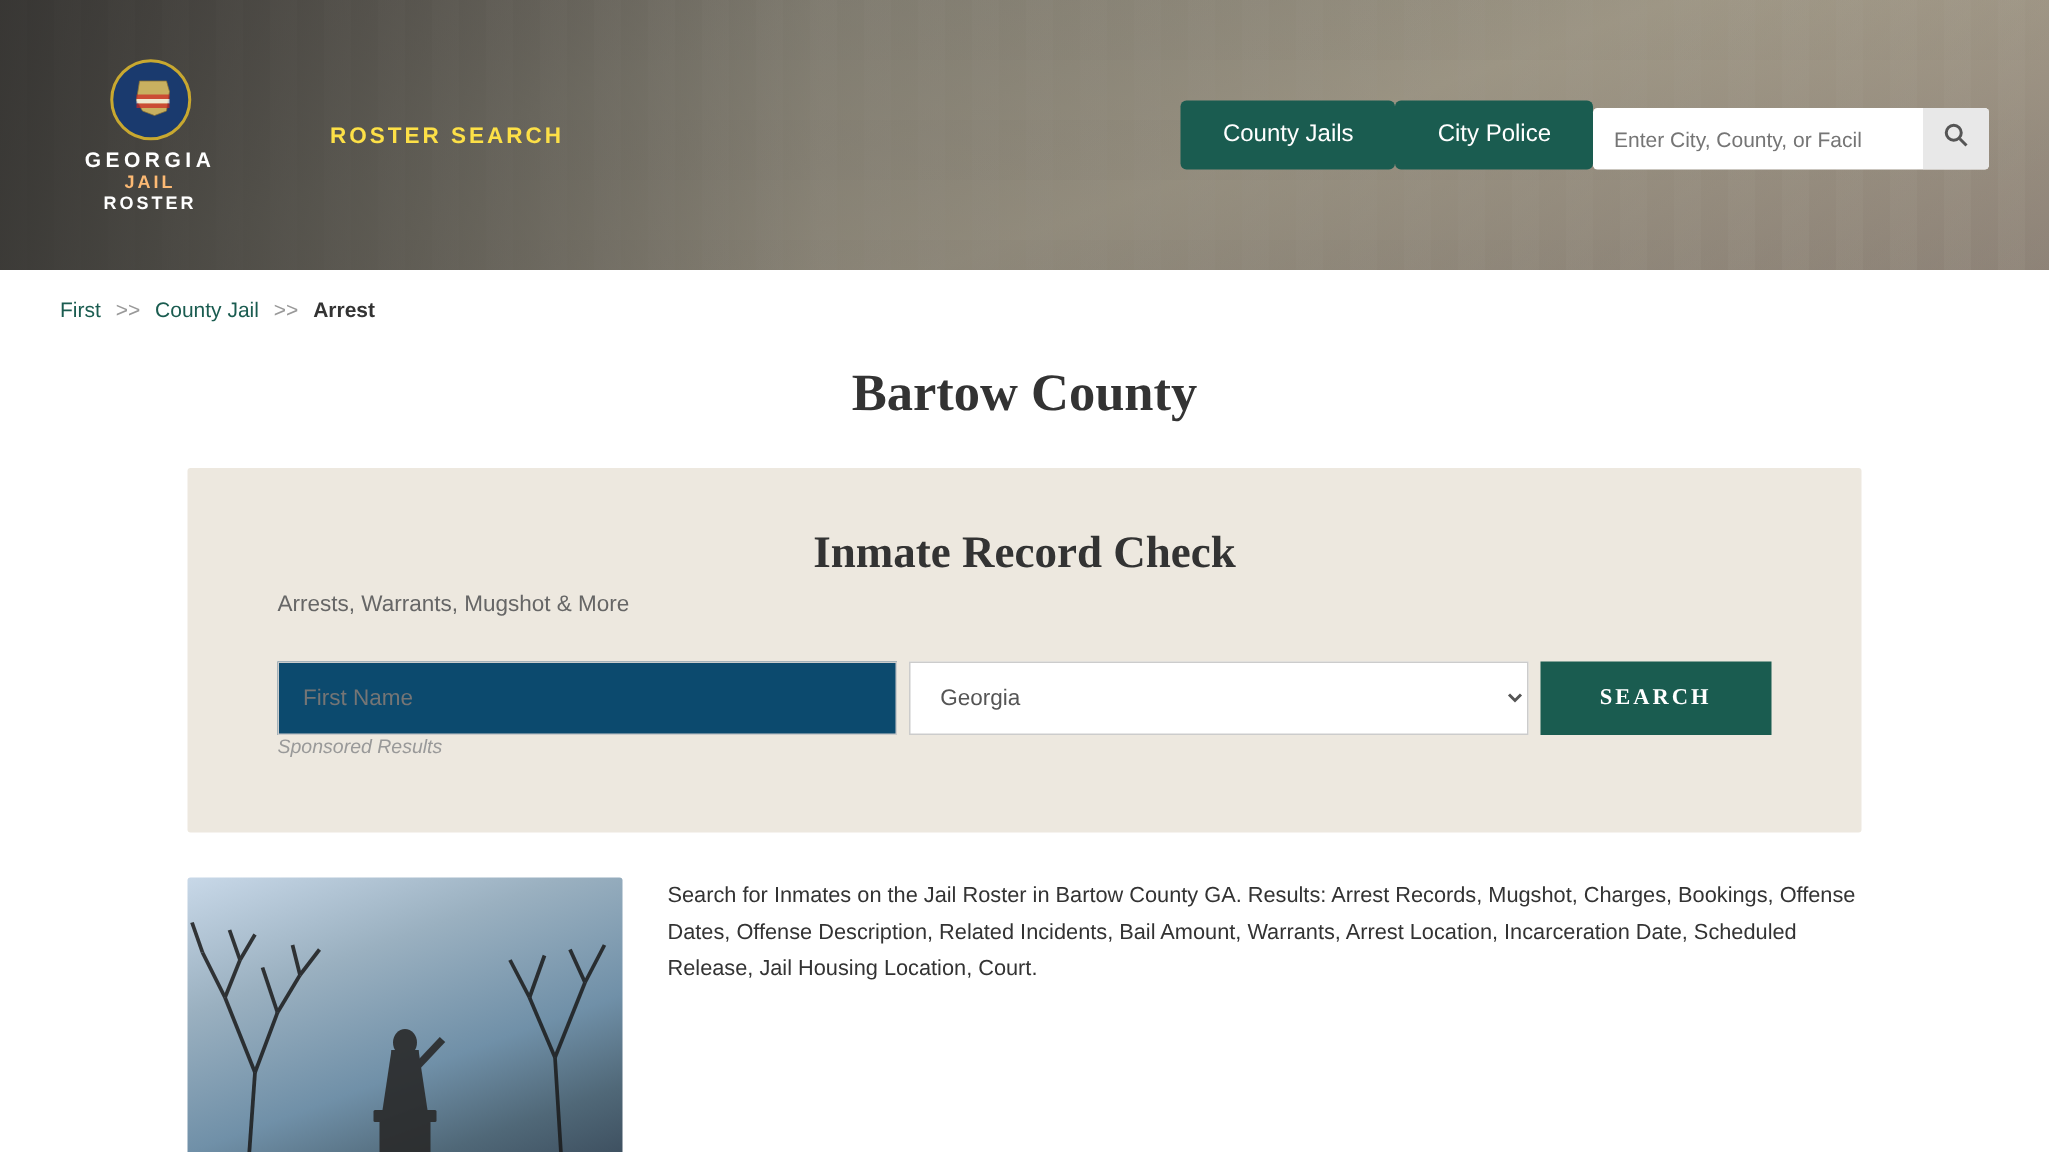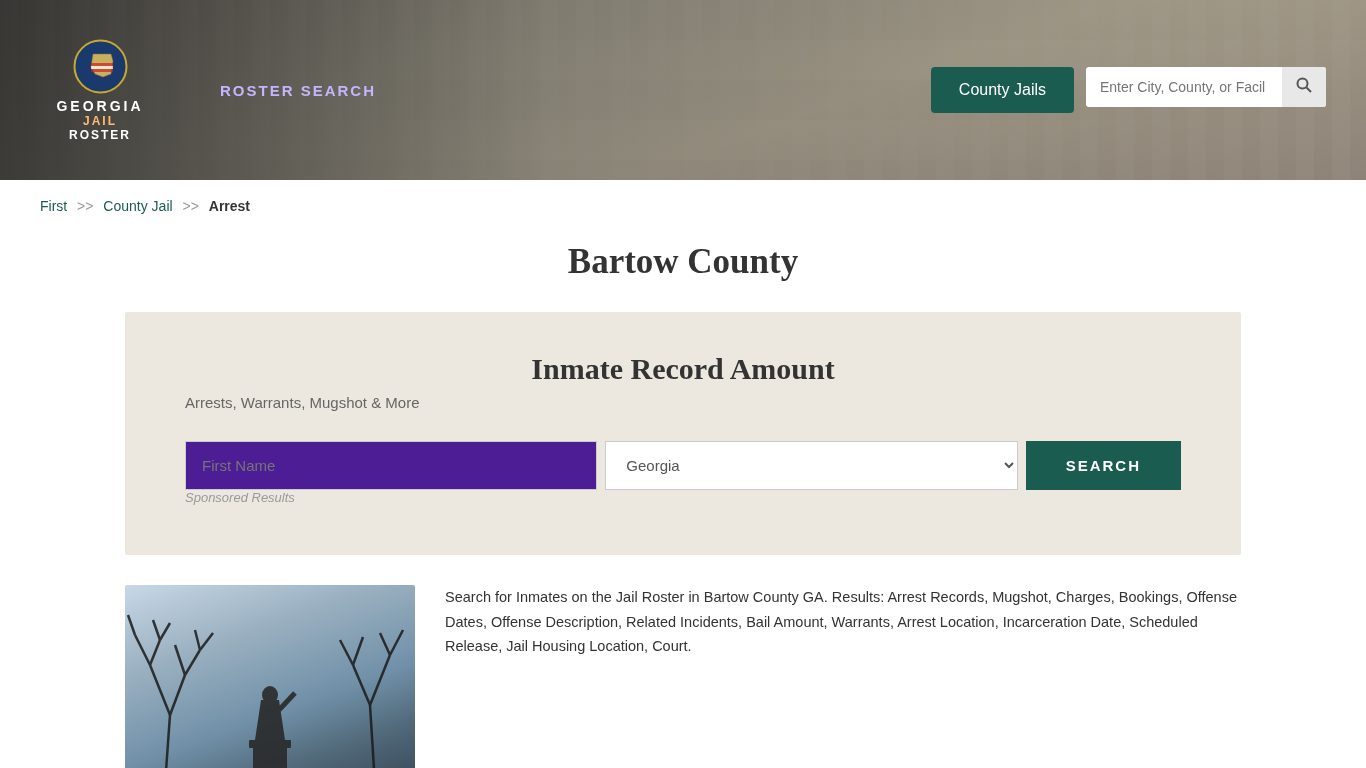--- a/index.html
+++ b/index.html
@@ -66,34 +66,34 @@
     }
     .logo-title-roster {
       color: #fff;
       font-size: 12px;
       font-weight: bold;
       letter-spacing: 2px;
       text-transform: uppercase;
       font-family: Liberation Sans, sans-serif;
     }
     .nav-link {
-      color: #c4b5fd;
+      color: #fde047;
       font-size: 15px;
       font-weight: bold;
       letter-spacing: 2px;
       text-transform: uppercase;
       text-decoration: none;
       font-family: Arial, sans-serif;
       margin-left: 20px;
     }
     .header-right {
       margin-left: auto;
       display: flex;
-      align-items: flex-start;
-      gap: 12px;
+      align-items: flex-end;
+      gap: 0;
     }
     .btn-nav {
       background: #1a5c50;
       color: #fff;
       border: none;
       padding: 14px 28px;
       font-size: 16px;
       font-family: Arial, sans-serif;
       cursor: pointer;
       border-radius: 4px;
@@ -104,21 +104,21 @@
       align-items: center;
       background: #fff;
       border-radius: 3px;
       overflow: hidden;
     }
     .search-bar input {
       border: none;
       outline: none;
       padding: 10px 14px;
       font-size: 14px;
-      width: 196px;
+      width: 220px;
       font-family: Arial, sans-serif;
       color: #999;
     }
     .search-btn {
       background: #e8e8e8;
       border: none;
       padding: 10px 14px;
       cursor: pointer;
       font-size: 16px;
       color: #555;
@@ -181,21 +181,21 @@
       align-items: stretch;
     }
     .form-input {
       flex: 1;
       padding: 14px 16px;
       font-size: 15px;
       border: 1px solid #ccc;
       outline: none;
       font-family: Arial, sans-serif;
       color: #999;
-      background: #4c1d95;
+      background: #0c4a6e;
       margin-right: 8px;
     }
     .form-select {
       flex: 1;
       padding: 14px 16px;
       font-size: 15px;
       border: 1px solid #ccc;
       outline: none;
       font-family: Arial, sans-serif;
       color: #555;
@@ -204,21 +204,21 @@
       cursor: pointer;
     }
     .search-submit {
       background: #1a5c50;
       color: #fff;
       border: none;
       padding: 14px 40px;
       font-size: 15px;
       font-weight: bold;
       letter-spacing: 2px;
-      font-family: Liberation Sans, sans-serif;
+      font-family: Liberation Serif, serif;
       cursor: pointer;
       text-transform: uppercase;
     }
     .sponsored-label {
       font-size: 13px;
       color: #999;
       font-family: Arial, sans-serif;
       font-style: italic;
     }
 
@@ -278,20 +278,21 @@
         <rect x="18" y="27" width="22" height="3" fill="#fff" opacity="0.7"></rect>
         <rect x="18" y="30" width="22" height="3" fill="#cc2222" opacity="0.7"></rect>
       </svg>
       <span class="logo-title-georgia">GEORGIA</span>
       <span class="logo-title-jail">JAIL</span>
       <span class="logo-title-roster">ROSTER</span>
     </div>
     <a href="#" class="nav-link">ROSTER SEARCH</a>
     <div class="header-right">
       <button class="btn-nav">County Jails</button>
+      <button class="btn-nav">City Police</button>
       <div class="search-bar">
         <input type="text" placeholder="Enter City, County, or Facil" style="">
         <button class="search-btn">
           <svg width="16" height="16" viewBox="0 0 16 16" fill="#555">
             <circle cx="6.5" cy="6.5" r="5" stroke="#555" stroke-width="2" fill="none"></circle>
             <line x1="10.5" y1="10.5" x2="15" y2="15" stroke="#555" stroke-width="2"></line>
           </svg>
         </button>
       </div>
     </div>
@@ -302,21 +303,21 @@
   <a href="#">First</a>
   <span class="sep">&gt;&gt;</span>
   <a href="#">County Jail</a>
   <span class="sep">&gt;&gt;</span>
   <span class="current">Arrest</span>
 </nav>
 
 <h1 class="page-title">Bartow County</h1>
 
 <section class="inmate-section">
-  <h2 class="inmate-section-title">Inmate Record Amount</h2>
+  <h2 class="inmate-section-title">Inmate Record Check</h2>
   <p class="inmate-section-sub">Arrests, Warrants, Mugshot &amp; More</p>
   <div class="search-form">
     <input class="form-input" type="text" placeholder="First Name" style="">
     <select class="form-select">
     <option value="Alabama">Alabama</option><option value="Alaska">Alaska</option><option value="Arizona">Arizona</option><option value="Arkansas">Arkansas</option><option value="California">California</option><option value="Colorado">Colorado</option><option value="Connecticut">Connecticut</option><option value="Delaware">Delaware</option><option value="Florida">Florida</option><option value="Georgia" selected="">Georgia</option><option value="Hawaii">Hawaii</option><option value="Idaho">Idaho</option><option value="Illinois">Illinois</option><option value="Indiana">Indiana</option><option value="Iowa">Iowa</option><option value="Kansas">Kansas</option><option value="Kentucky">Kentucky</option><option value="Louisiana">Louisiana</option><option value="Maine">Maine</option><option value="Maryland">Maryland</option><option value="Massachusetts">Massachusetts</option><option value="Michigan">Michigan</option><option value="Minnesota">Minnesota</option><option value="Mississippi">Mississippi</option><option value="Missouri">Missouri</option><option value="Montana">Montana</option><option value="Nebraska">Nebraska</option><option value="Nevada">Nevada</option><option value="New Hampshire">New Hampshire</option><option value="New Jersey">New Jersey</option><option value="New Mexico">New Mexico</option><option value="New York">New York</option><option value="North Carolina">North Carolina</option><option value="North Dakota">North Dakota</option><option value="Ohio">Ohio</option><option value="Oklahoma">Oklahoma</option><option value="Oregon">Oregon</option><option value="Pennsylvania">Pennsylvania</option><option value="Rhode Island">Rhode Island</option><option value="South Carolina">South Carolina</option><option value="South Dakota">South Dakota</option><option value="Tennessee">Tennessee</option><option value="Texas">Texas</option><option value="Utah">Utah</option><option value="Vermont">Vermont</option><option value="Virginia">Virginia</option><option value="Washington">Washington</option><option value="West Virginia">West Virginia</option><option value="Wisconsin">Wisconsin</option><option value="Wyoming">Wyoming</option></select>
     <button class="search-submit">SEARCH</button>
   </div>
   <p class="sponsored-label">Sponsored Results</p>
 </section>
 

